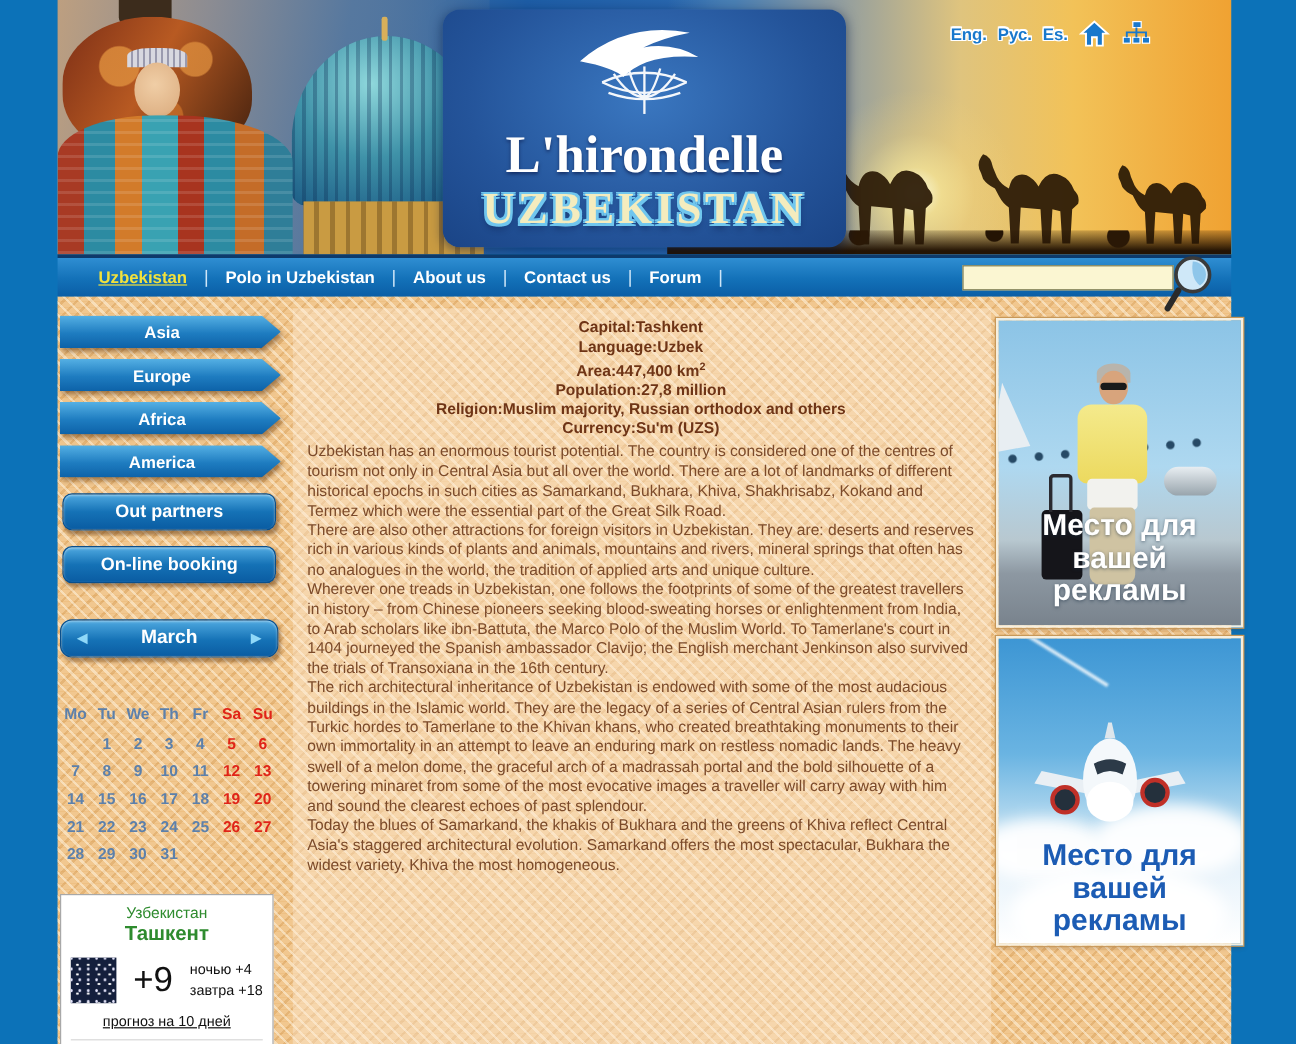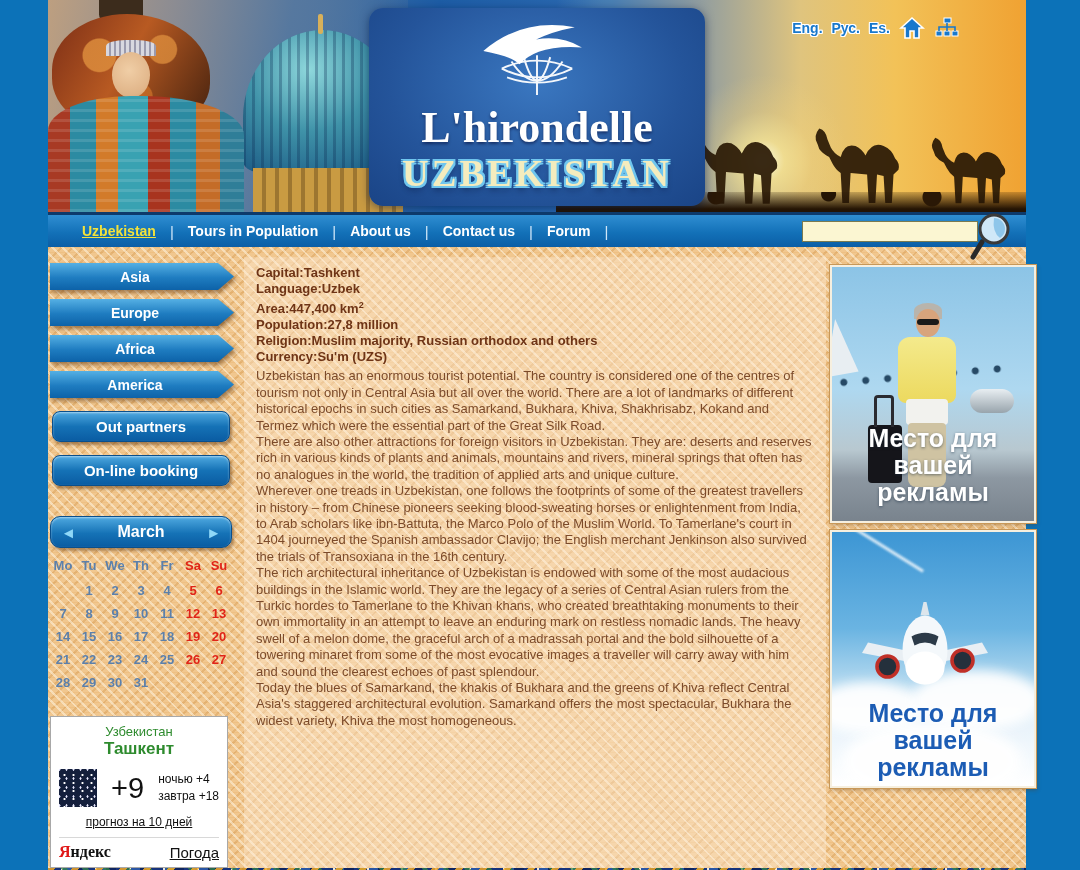--- a/index.html
+++ b/index.html
@@ -105,41 +105,41 @@
   .calendar { margin-top:30px; width:182px; }
   .cal-header { height:32px; border-radius:10px; display:flex; align-items:center; justify-content:space-between;
     padding:0 10px; background:linear-gradient(180deg,#4fa9e0 0%, #1572b6 55%, #0a5ca2 100%);
     border:1px solid #0a4f8c; box-shadow:2px 3px 3px rgba(96,54,14,.45), inset 0 1px 2px rgba(255,255,255,.5); }
   .cal-title { color:#fff; font-size:16px; font-weight:bold; }
   .cal-arrow { color:#8fd8f8; font-size:15px; cursor:pointer; line-height:1; }
   .cal-days, .cal-grid { display:grid; grid-template-columns:repeat(7,1fr); margin-top:6px; }
   .cal-grid { margin-top:2px; }
   .cal-cell { text-align:center; font-size:13px; font-weight:bold; color:#5c80ab; padding:4px 0; }
   .cal-cell.weekend { color:#e02418; }
-  .cal-head { color:#5c80ab; }
+  .cal-head { color:#5c80ab;margin-top:29px; }
 
   .weather { margin-top:22px; width:178px; background:#ffffff; border:1px solid #a8a8a8; padding:7px 8px 6px; }
   .w-country { text-align:center; color:#2e8b2e; font-size:13px; }
   .w-city { text-align:center; color:#2e8b2e; font-size:17px; font-weight:bold; }
   .w-row { display:flex; align-items:center; gap:7px; margin:10px 0 8px; }
   .w-icon { width:38px; height:38px; background:#141f3c; flex:0 0 38px;
     background-image:radial-gradient(#fff 0.8px, transparent 1.4px), radial-gradient(#e8e8ff 0.7px, transparent 1.3px);
     background-size:9px 8px, 7px 9px; background-position:1px 2px, 4px 5px; }
   .w-temp { font-size:29px; color:#111; flex:1; text-align:center; }
   .w-mini { font-size:12px; color:#111; line-height:17px; white-space:nowrap; }
   .w-forecast { display:block; text-align:center; font-size:12px; color:#111; text-decoration:underline;
     margin:2px 0 8px; cursor:pointer; }
   .w-bottom { display:flex; justify-content:space-between; align-items:flex-end; border-top:1px solid #d8d8d8; padding-top:5px; }
   .yandex { font-family:"Liberation Serif", serif; font-weight:bold; font-size:16px; color:#111; cursor:pointer; text-decoration:none; }
   .yandex .ya { color:#e01818; }
   .w-pogoda { font-size:15px; color:#111; text-decoration:underline; cursor:pointer; }
 
   
   .main { flex:1; padding:8px 14px 0 12px; background:rgba(255,238,222,.38); margin:0 4px; }
-  .facts { color:#6e3416; font-weight:bold; font-size:13px; line-height:16px; }
+  .facts { text-align:center; color:#6e3416; font-weight:bold; font-size:13px; line-height:16px; }
   .fact sup { font-size:9px; }
   .paragraphs { margin-top:3px; color:#7b4a2a; font-size:13px; line-height:16.4px; }
   .paragraphs p { margin:0; }
 
   
   .adcol { width:196px; flex:0 0 196px; padding:8px 5px 0 0; }
   .ad { position:relative; width:206px; height:258px; margin:0 auto 7px; overflow:hidden;
     border:2px solid #f6efdf; box-shadow:0 0 0 1px #c89858, 1px 2px 4px rgba(96,54,14,.4); cursor:pointer; }
   .ad1 { background:linear-gradient(180deg,#8cc4e6 0%, #aed8f0 48%, #b8c8d0 72%, #8d98a2 83%, #79838d 100%); }
   .jet-body { position:absolute; left:-34px; top:98px; width:215px; height:34px; border-radius:18px;
@@ -243,21 +243,21 @@
         <g stroke="#1878cc" stroke-width="1.6" fill="none">
           <path d="M13 7 L13 11 M5 15 L5 11 L21 11 L21 15 M13 11 L13 15"></path>
         </g>
       </svg>
     </div>
   </div>
 
   <div class="nav">
     <a class="nav-link active">Uzbekistan</a>
     <span class="nav-sep">|</span>
-    <a class="nav-link">Tours in Population</a>
+    <a class="nav-link">Polo in Uzbekistan</a>
     <span class="nav-sep">|</span>
     <a class="nav-link">About us</a>
     <span class="nav-sep">|</span>
     <a class="nav-link">Contact us</a>
     <span class="nav-sep">|</span>
     <a class="nav-link">Forum</a>
     <span class="nav-sep">|</span>
     <div class="search-wrap">
       <input class="search-input" type="text" value="" style="">
       <div class="magnifier">

